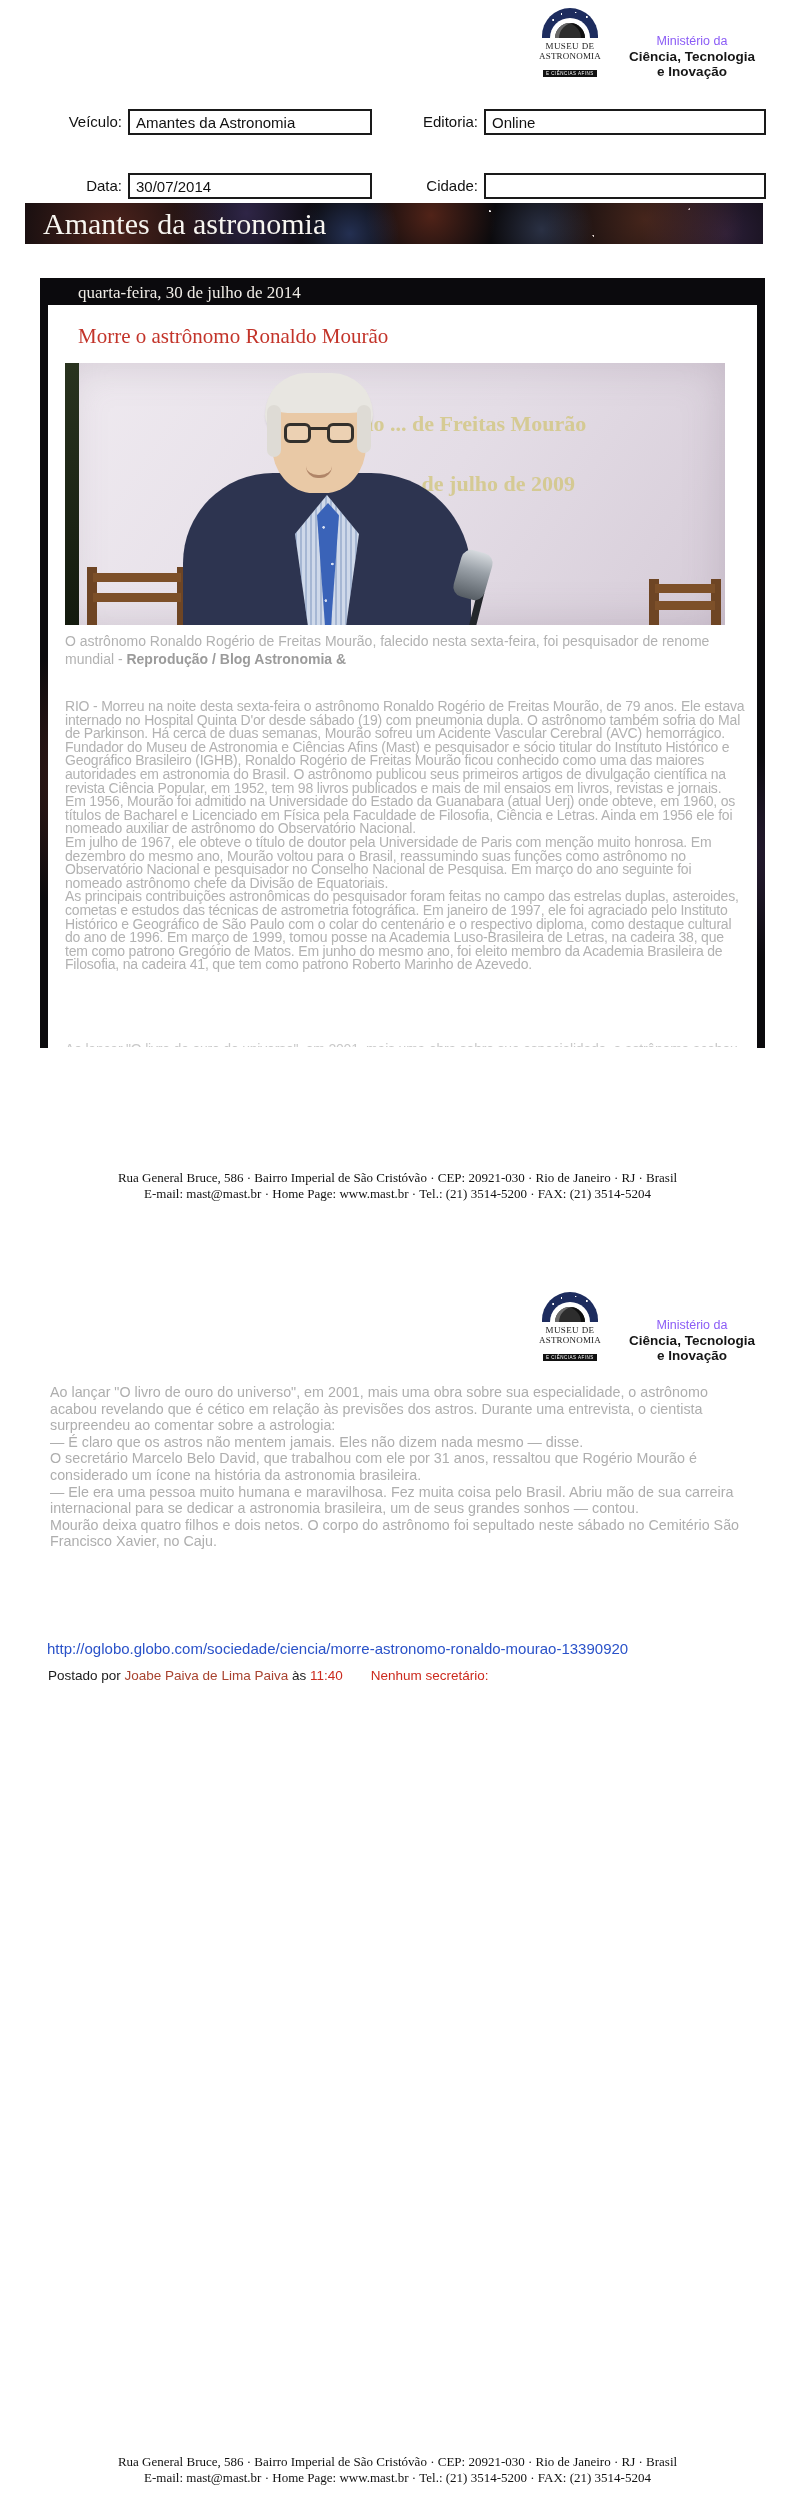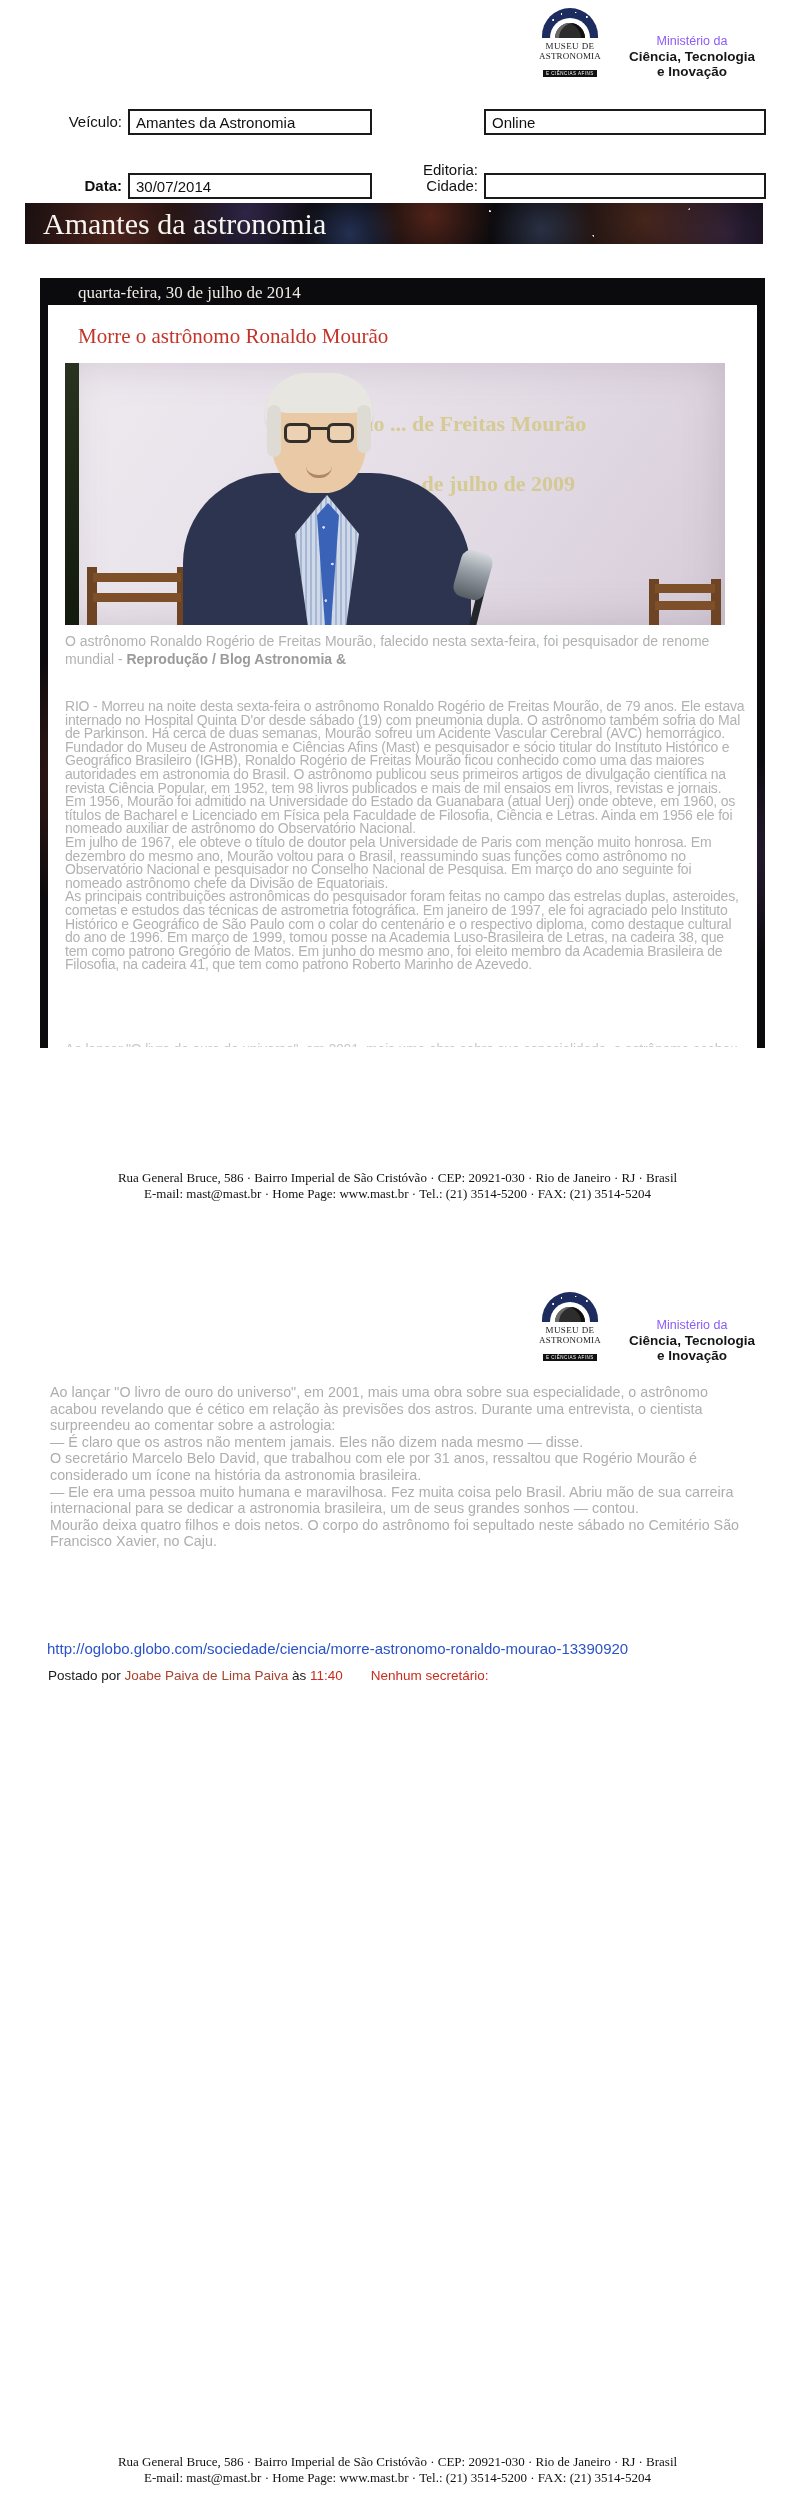--- a/index.html
+++ b/index.html
@@ -142,23 +142,23 @@
     <span class="logo-bar">E CIÊNCIAS AFINS</span>
   </div>
   <div class="ministry" style="left:612px;top:34px;">
     <div class="min-l1">Ministério da</div>
     <div class="min-l2">Ciência, Tecnologia</div>
     <div class="min-l3">e Inovação</div>
   </div>
 
   <div class="f-label" style="left:40px;top:113px;width:82px;">Veículo:</div>
   <input class="f-input" style="left: 128px; top: 109px; width: 244px;" value="Amantes da Astronomia">
-  <div class="f-label" style="left:404px;top:113px;width:74px;margin-top:48px;">Editoria:</div>
+  <div class="f-label" style="left:404px;top:113px;width:74px;">Editoria:</div>
   <input class="f-input" style="left: 484px; top: 109px; width: 282px;" value="Online">
-  <div class="f-label" style="left:40px;top:177px;width:82px;font-weight:bold;">Data:</div>
+  <div class="f-label" style="left:40px;top:177px;width:82px;">Data:</div>
   <input class="f-input" style="left: 128px; top: 173px; width: 244px;" value="30/07/2014">
   <div class="f-label" style="left:404px;top:177px;width:74px;">Cidade:</div>
   <input class="f-input" style="left: 484px; top: 173px; width: 282px;" value="">
 
   <div class="banner starfield">
     <div class="banner-title">Amantes da astronomia</div>
   </div>
 
   <div class="blog-frame starfield">
     <div class="post-date">quarta-feira, 30 de julho de 2014</div>

